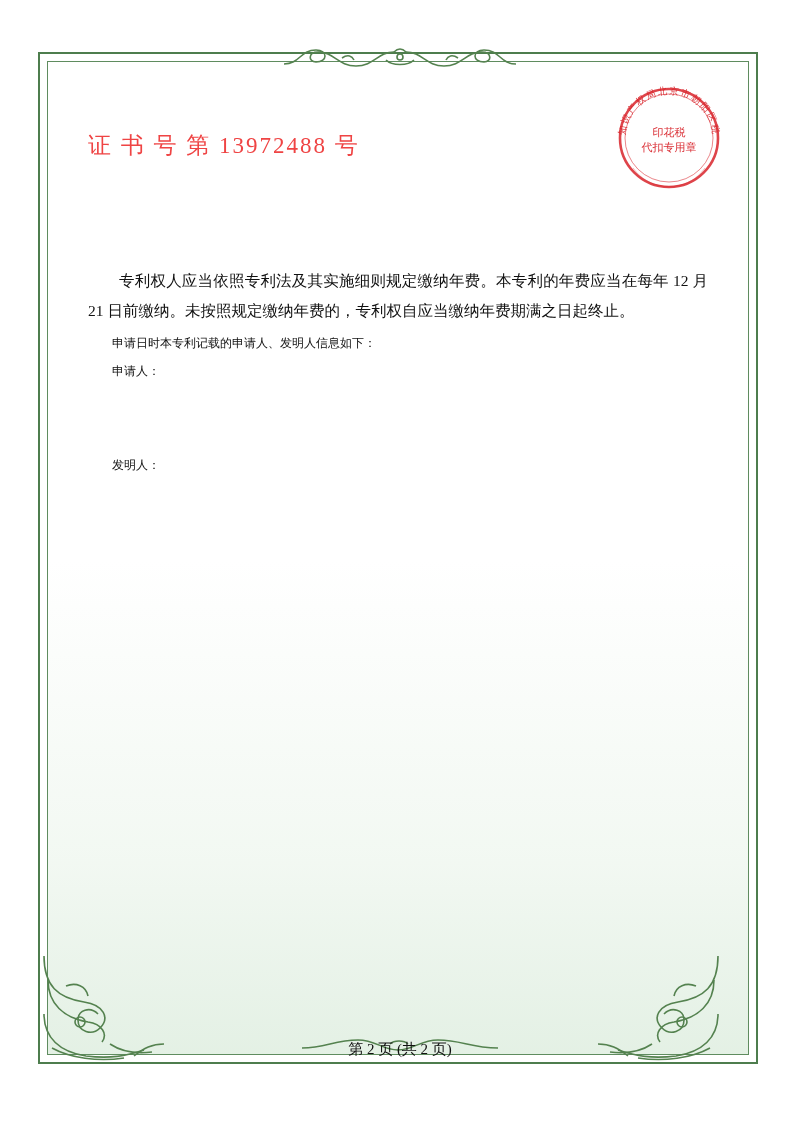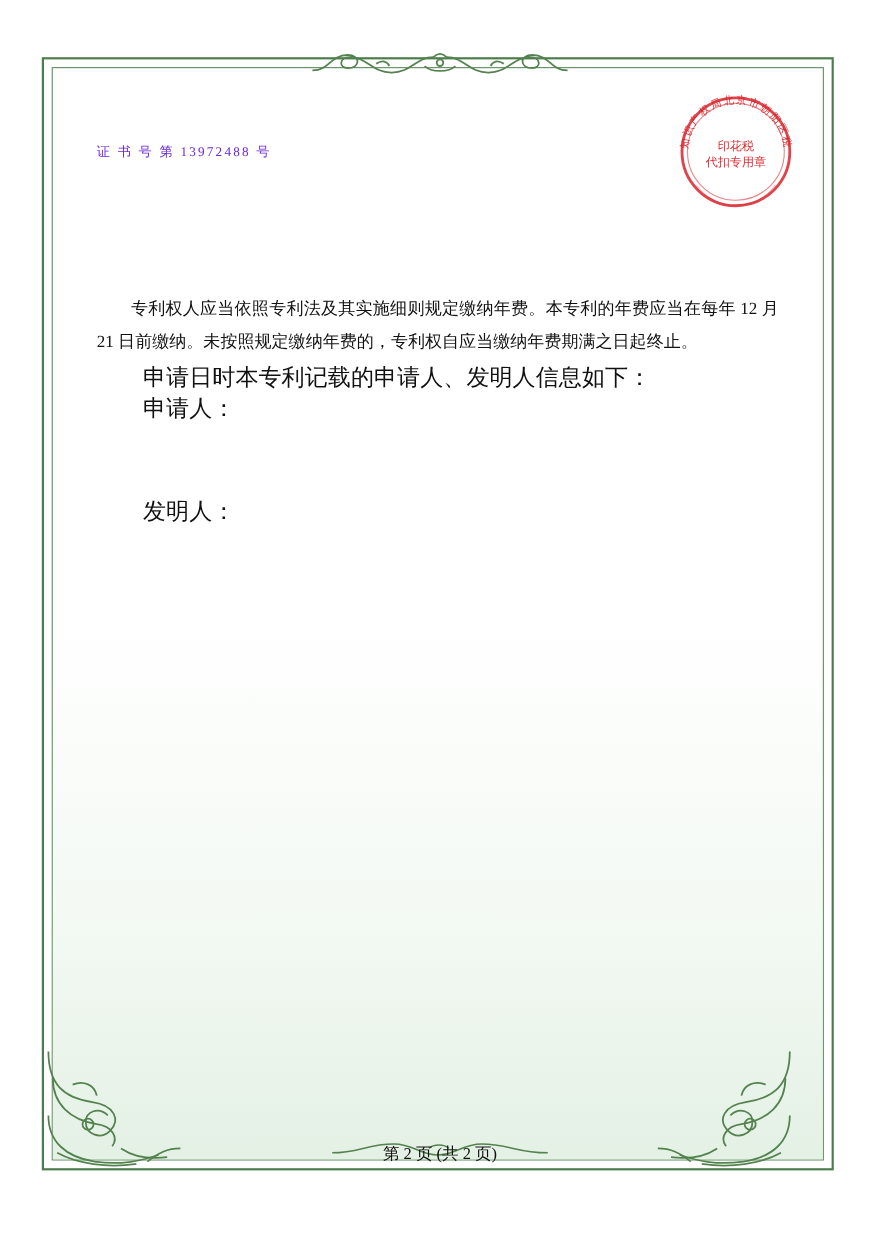--- a/index.html
+++ b/index.html
@@ -62,42 +62,42 @@
   .orn-top-center { left: 282px; top: 44px; }
   .orn-bl { left: 40px; top: 952px; }
   .orn-br { left: 592px; top: 952px; }
   .orn-bottom-center { left: 300px; top: 1036px; }
 
   
   .cert-no {
     position: absolute;
     left: 88px;
     top: 130px;
-    font-size: 12px;
+    font-size: 23px;
     letter-spacing: 2px;
-    color: #6d28d9;
+    color: #ef4444;
     white-space: nowrap;
   }
 
   .para {
     position: absolute;
     left: 88px;
     width: 620px;
     font-size: 15.5px;
     line-height: 30px;
     color: #111111;
     text-align: justify;
     margin-top: 36px;
   }
   .para-main { top: 230px; text-indent: 2em; }
 
   .line {
     position: absolute;
     left: 88px;
-    font-size: 21px;
+    font-size: 12px;
     line-height: 26px;
     color: #111111;
     white-space: nowrap;
   }
   .line-indent { text-indent: 2em; }
 
   .l-info    { top: 330px; }
   .l-appl-lb { top: 358px; }
   .l-appl-vl { top: 382px; left: 170px; }
   .l-inv-lb  { top: 452px; }

